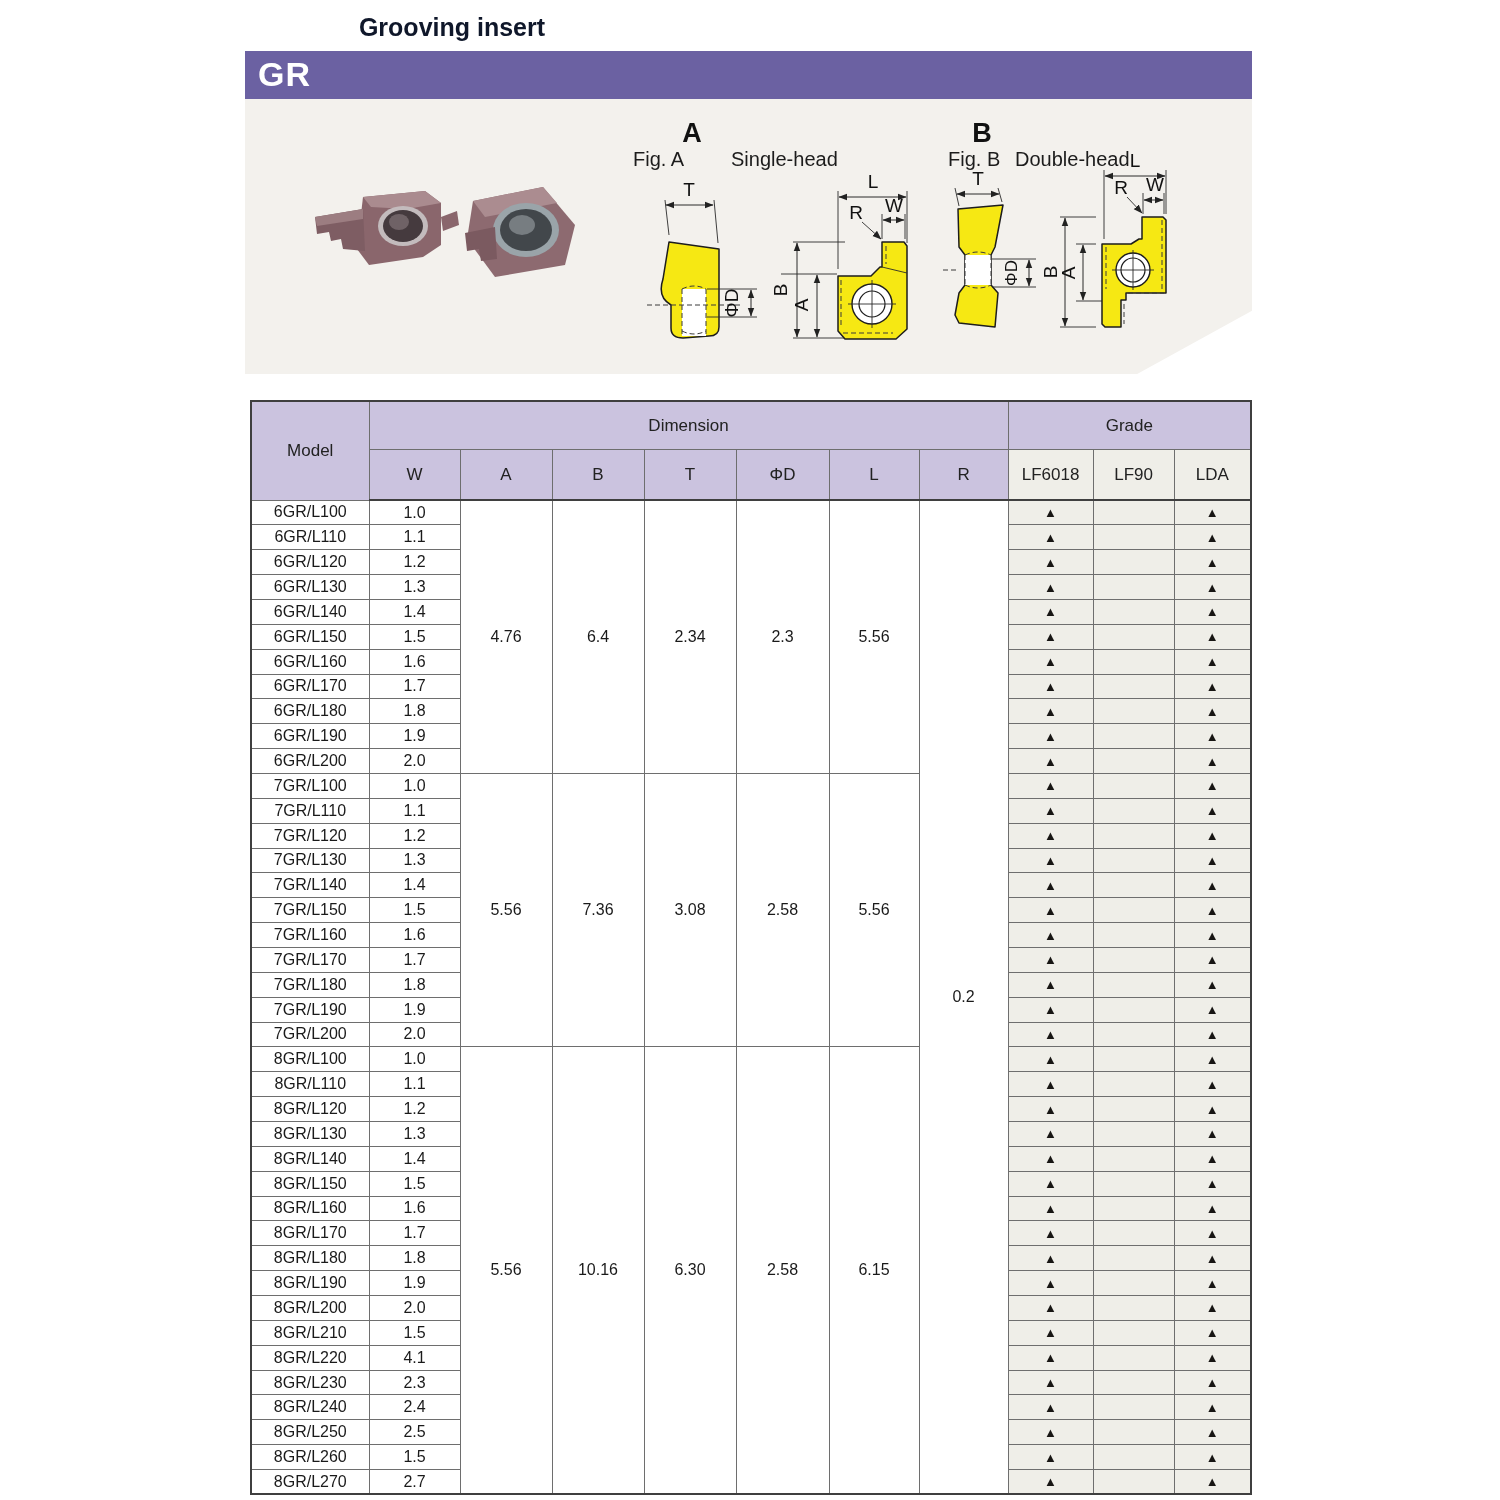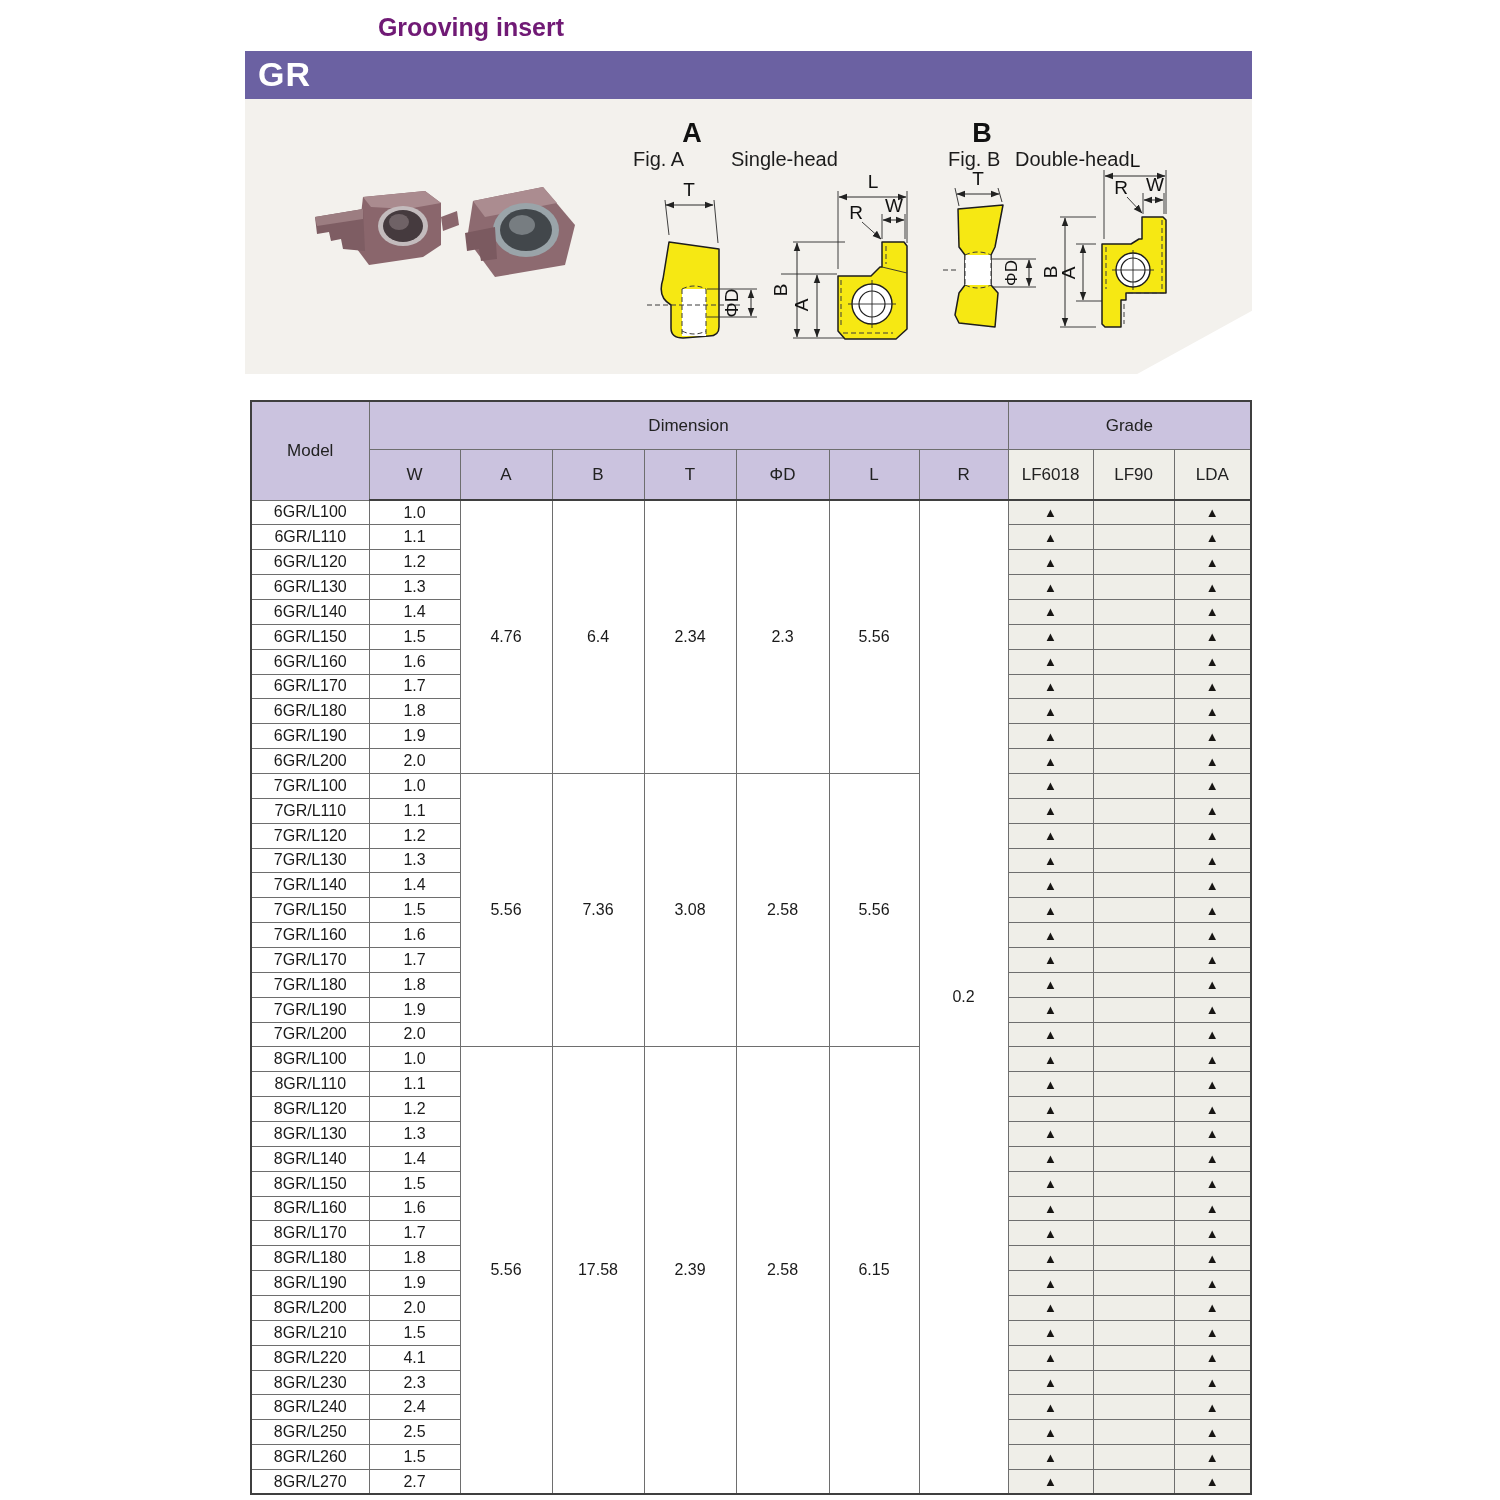--- a/index.html
+++ b/index.html
@@ -1,22 +1,22 @@
 <!DOCTYPE html>
 <html><head>
 <meta charset="utf-8">
 <style>
   html,body{margin:0;padding:0;}
   body{
     width:1500px;height:1500px;position:relative;background:#ffffff;
     font-family:"Liberation Sans",sans-serif;color:#161616;
   }
   .doc-title{
-    position:absolute;left:361px;top:13px;width:220px;text-align:center;
-    font-size:25px;font-weight:bold;color:#701a75;
+    position:absolute;left:342px;top:13px;width:220px;text-align:center;
+    font-size:25px;font-weight:bold;color:#0f172a;
   }
   .banner{
     position:absolute;left:245px;top:51px;width:1007px;height:60px;
     background:#6b61a2;box-sizing:border-box;padding-left:13px;
   }
   .banner span{
     color:#ffffff;font-size:34px;font-weight:bold;line-height:46px;letter-spacing:1px;
   }
   .panel{
     position:absolute;left:245px;top:99px;width:1007px;height:275px;
@@ -380,22 +380,22 @@
             <td class="model-cell">7GR/L200</td>
             <td class="w-cell">2.0</td>
             <td class="grade-cell">▲</td>
             <td class="grade-cell"></td>
             <td class="grade-cell">▲</td>
           </tr>
           <tr>
             <td class="model-cell">8GR/L100</td>
             <td class="w-cell">1.0</td>
             <td class="dim-cell" rowspan="18">5.56</td>
-            <td class="dim-cell" rowspan="18">17.58</td>
-            <td class="dim-cell" rowspan="18">2.39</td>
+            <td class="dim-cell" rowspan="18">10.16</td>
+            <td class="dim-cell" rowspan="18">6.30</td>
             <td class="dim-cell" rowspan="18">2.58</td>
             <td class="dim-cell" rowspan="18">6.15</td>
             <td class="grade-cell">▲</td>
             <td class="grade-cell"></td>
             <td class="grade-cell">▲</td>
           </tr>
           <tr>
             <td class="model-cell">8GR/L110</td>
             <td class="w-cell">1.1</td>
             <td class="grade-cell">▲</td>

